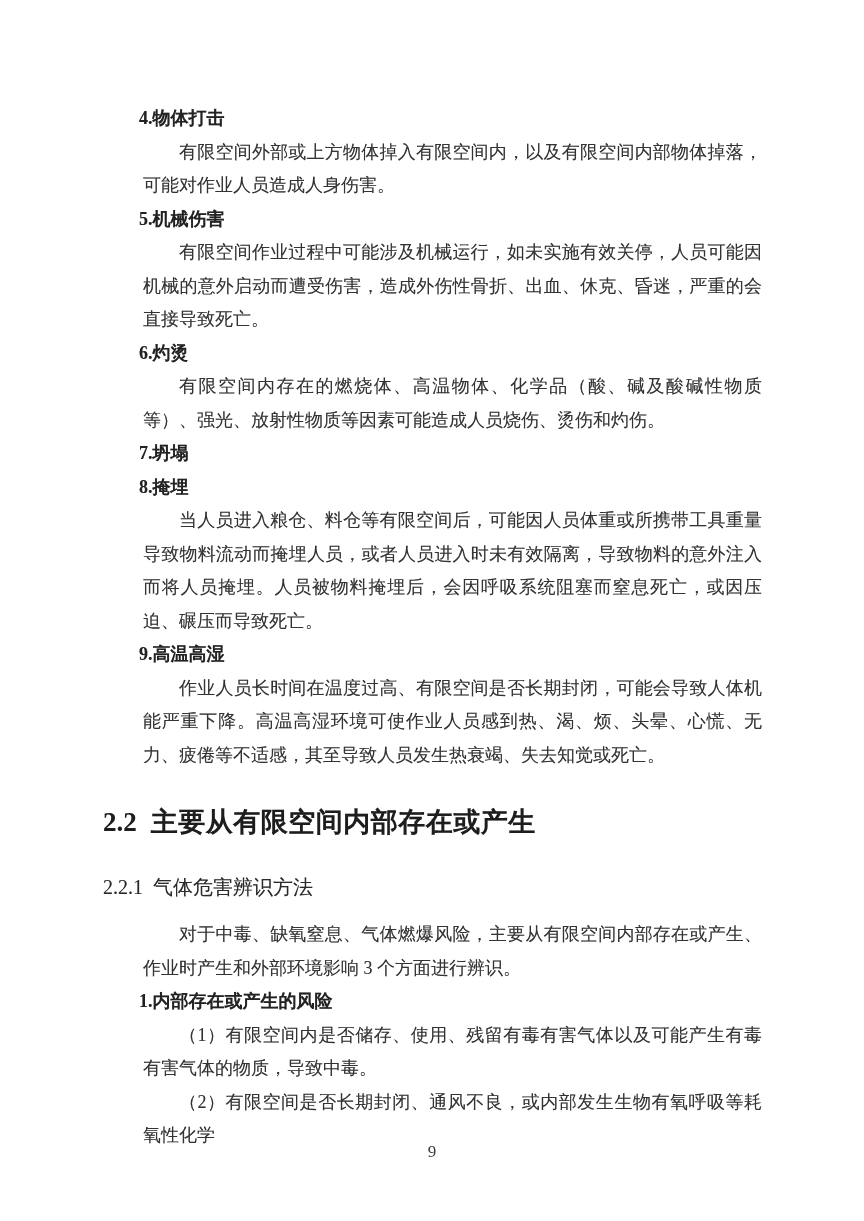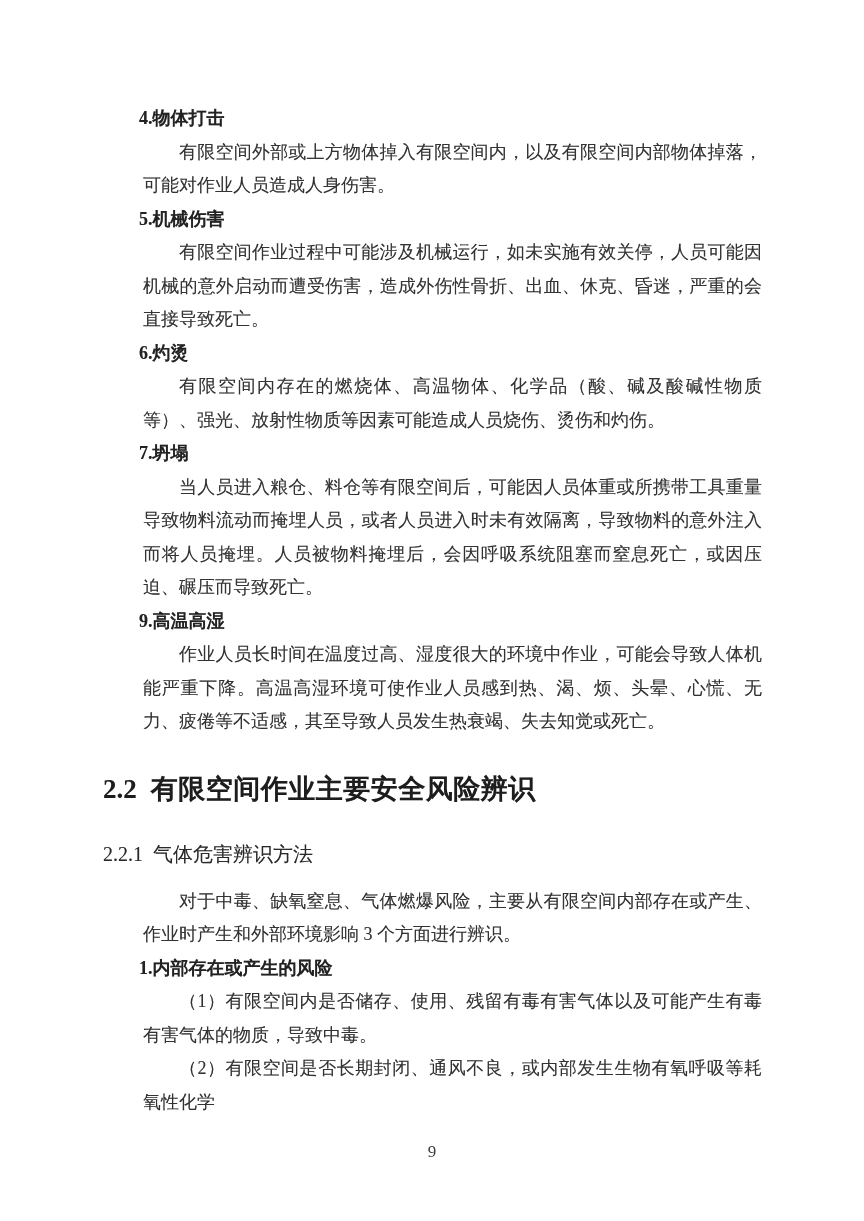--- a/index.html
+++ b/index.html
@@ -90,27 +90,28 @@
     <div class="para">有限空间外部或上方物体掉入有限空间内，以及有限空间内部物体掉落，可能对作业人员造成人身伤害。</div>
 
     <div class="num-heading">5.机械伤害</div>
     <div class="para">有限空间作业过程中可能涉及机械运行，如未实施有效关停，人员可能因机械的意外启动而遭受伤害，造成外伤性骨折、出血、休克、昏迷，严重的会直接导致死亡。</div>
 
     <div class="num-heading">6.灼烫</div>
     <div class="para">有限空间内存在的燃烧体、高温物体、化学品（酸、碱及酸碱性物质等）、强光、放射性物质等因素可能造成人员烧伤、烫伤和灼伤。</div>
 
     <div class="num-heading">7.坍塌</div>
 
+    <div class="num-heading">8.掩埋</div>
     <div class="para">当人员进入粮仓、料仓等有限空间后，可能因人员体重或所携带工具重量导致物料流动而掩埋人员，或者人员进入时未有效隔离，导致物料的意外注入而将人员掩埋。人员被物料掩埋后，会因呼吸系统阻塞而窒息死亡，或因压迫、碾压而导致死亡。</div>
 
     <div class="num-heading">9.高温高湿</div>
-    <div class="para">作业人员长时间在温度过高、湿度很大的环境中作业，可能会导致人体机能严重下降。高温高湿环境可使作业人员感到热、渴、烦、头晕、心慌、无力、疲倦等不适感，其至导致人员发生热衰竭、失去知觉或死亡。</div>
+    <div class="para">作业人员长时间在温度过高、有限空间是否长期封闭，可能会导致人体机能严重下降。高温高湿环境可使作业人员感到热、渴、烦、头晕、心慌、无力、疲倦等不适感，其至导致人员发生热衰竭、失去知觉或死亡。</div>
 
     <div class="sec-title">
-      <span class="sec-num">2.2</span><span>有限空间作业主要安全风险辨识</span>
+      <span class="sec-num">2.2</span><span>主要从有限空间内部存在或产生</span>
     </div>
 
     <div class="subsec-title">
       <span class="sec-num">2.2.1</span><span>气体危害辨识方法</span>
     </div>
 
     <div class="para mt-after-subsec">对于中毒、缺氧窒息、气体燃爆风险，主要从有限空间内部存在或产生、作业时产生和外部环境影响 3 个方面进行辨识。</div>
 
     <div class="num-heading">1.内部存在或产生的风险</div>
     <div class="para">（1）有限空间内是否储存、使用、残留有毒有害气体以及可能产生有毒有害气体的物质，导致中毒。</div>

